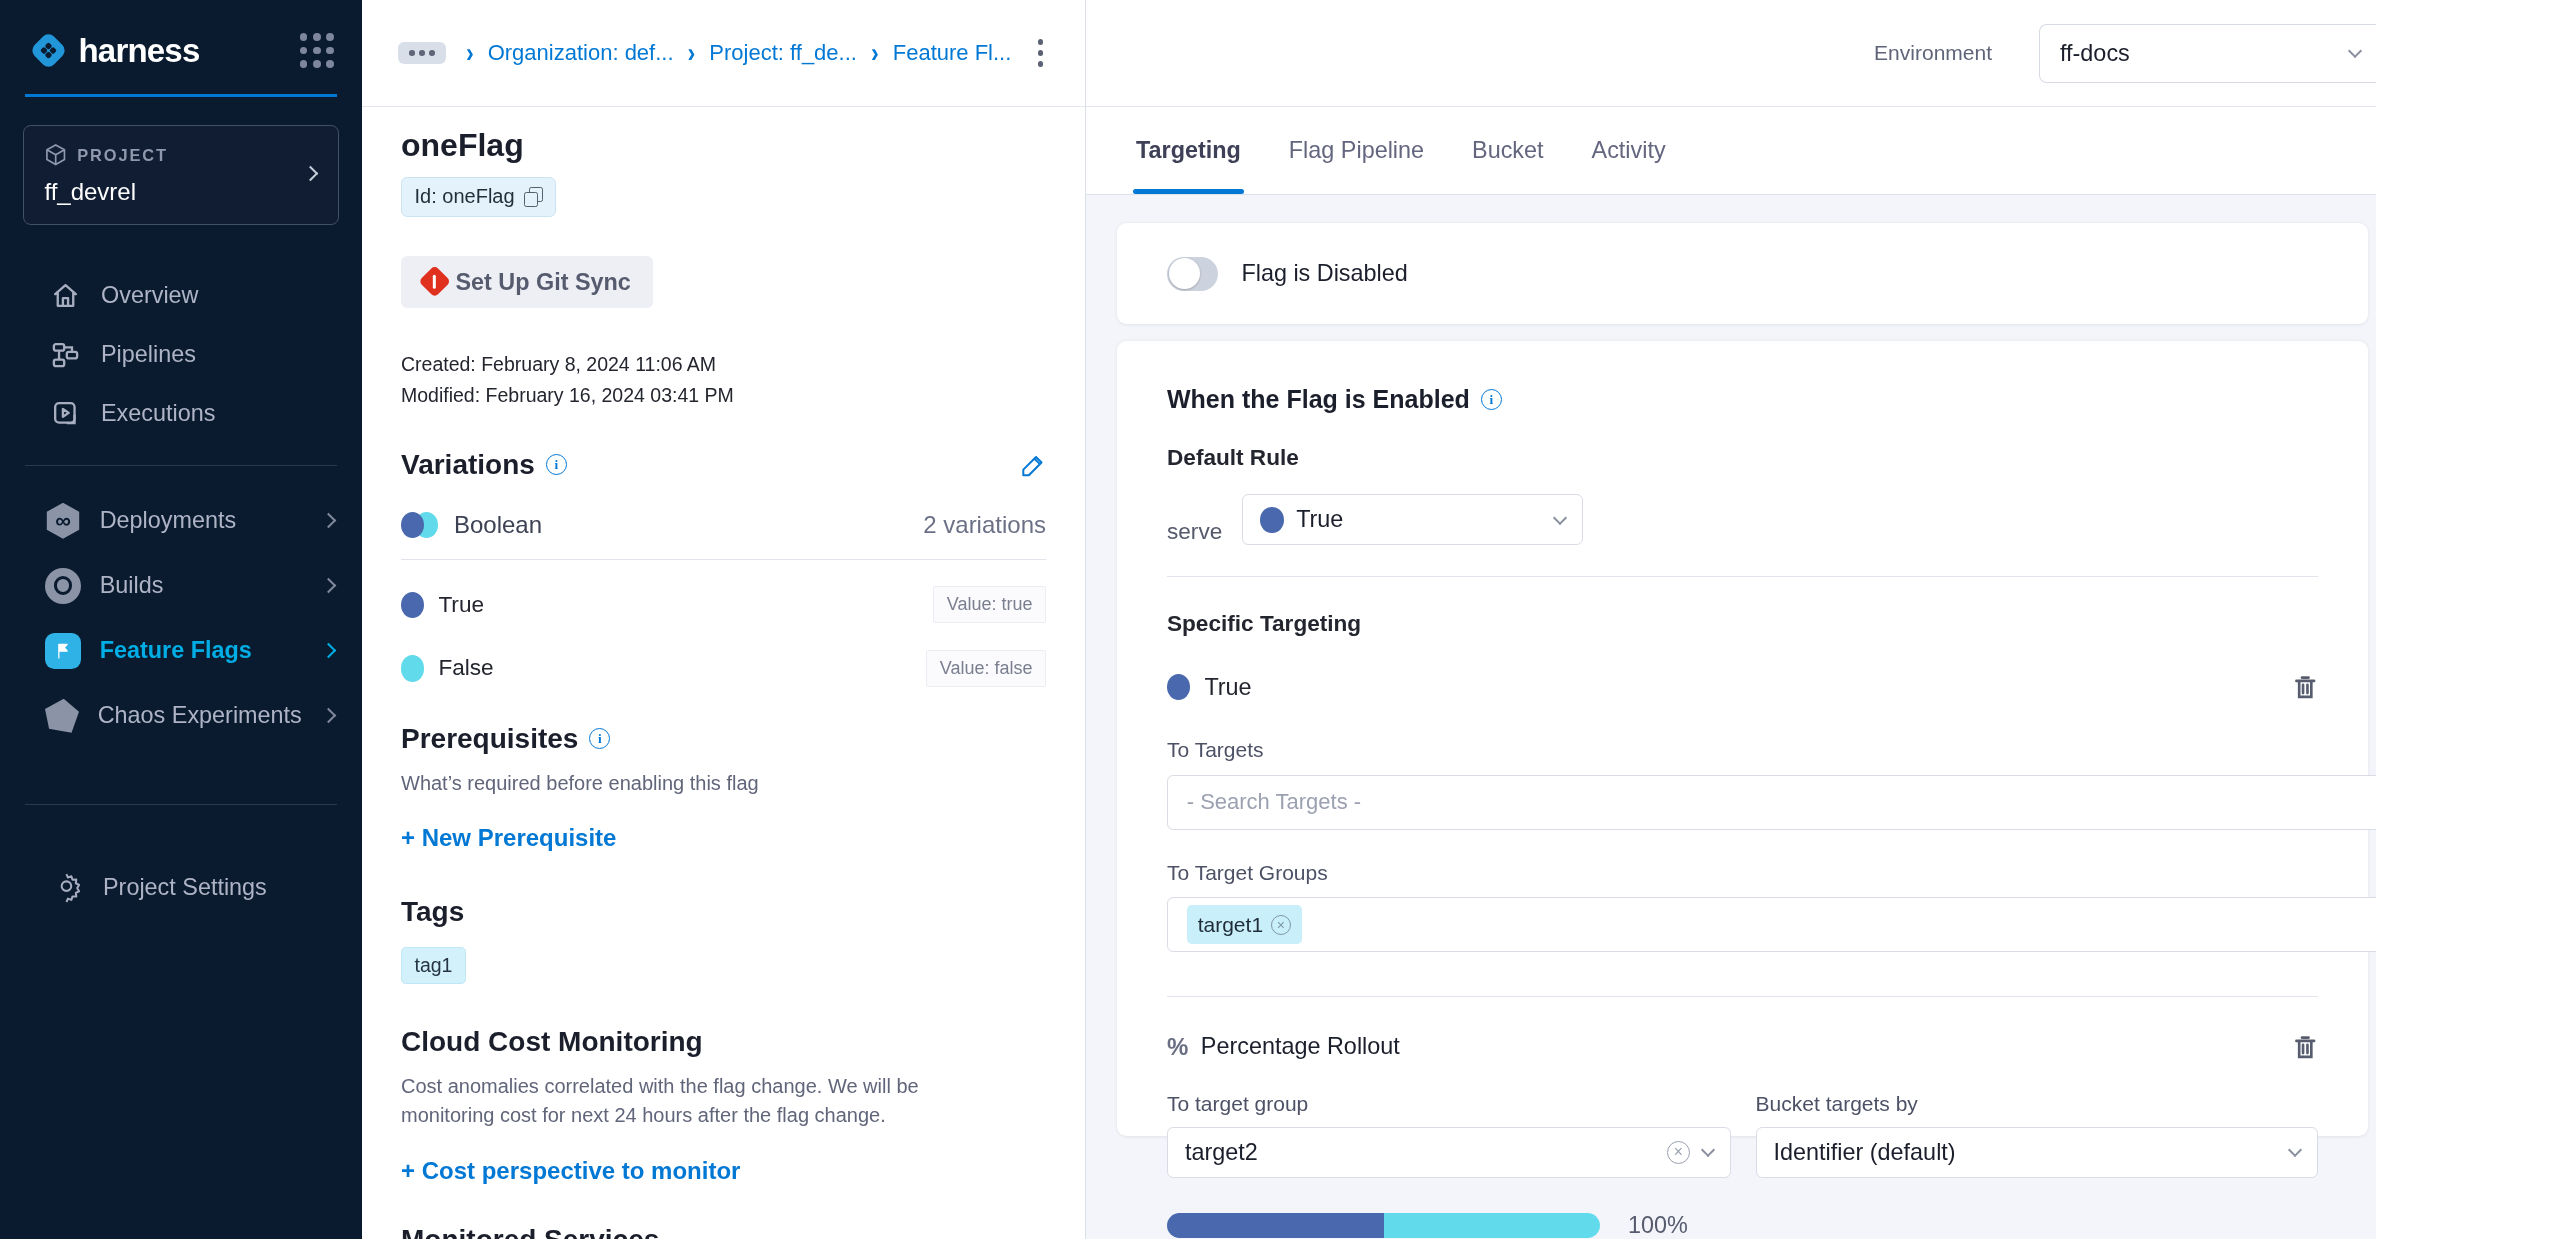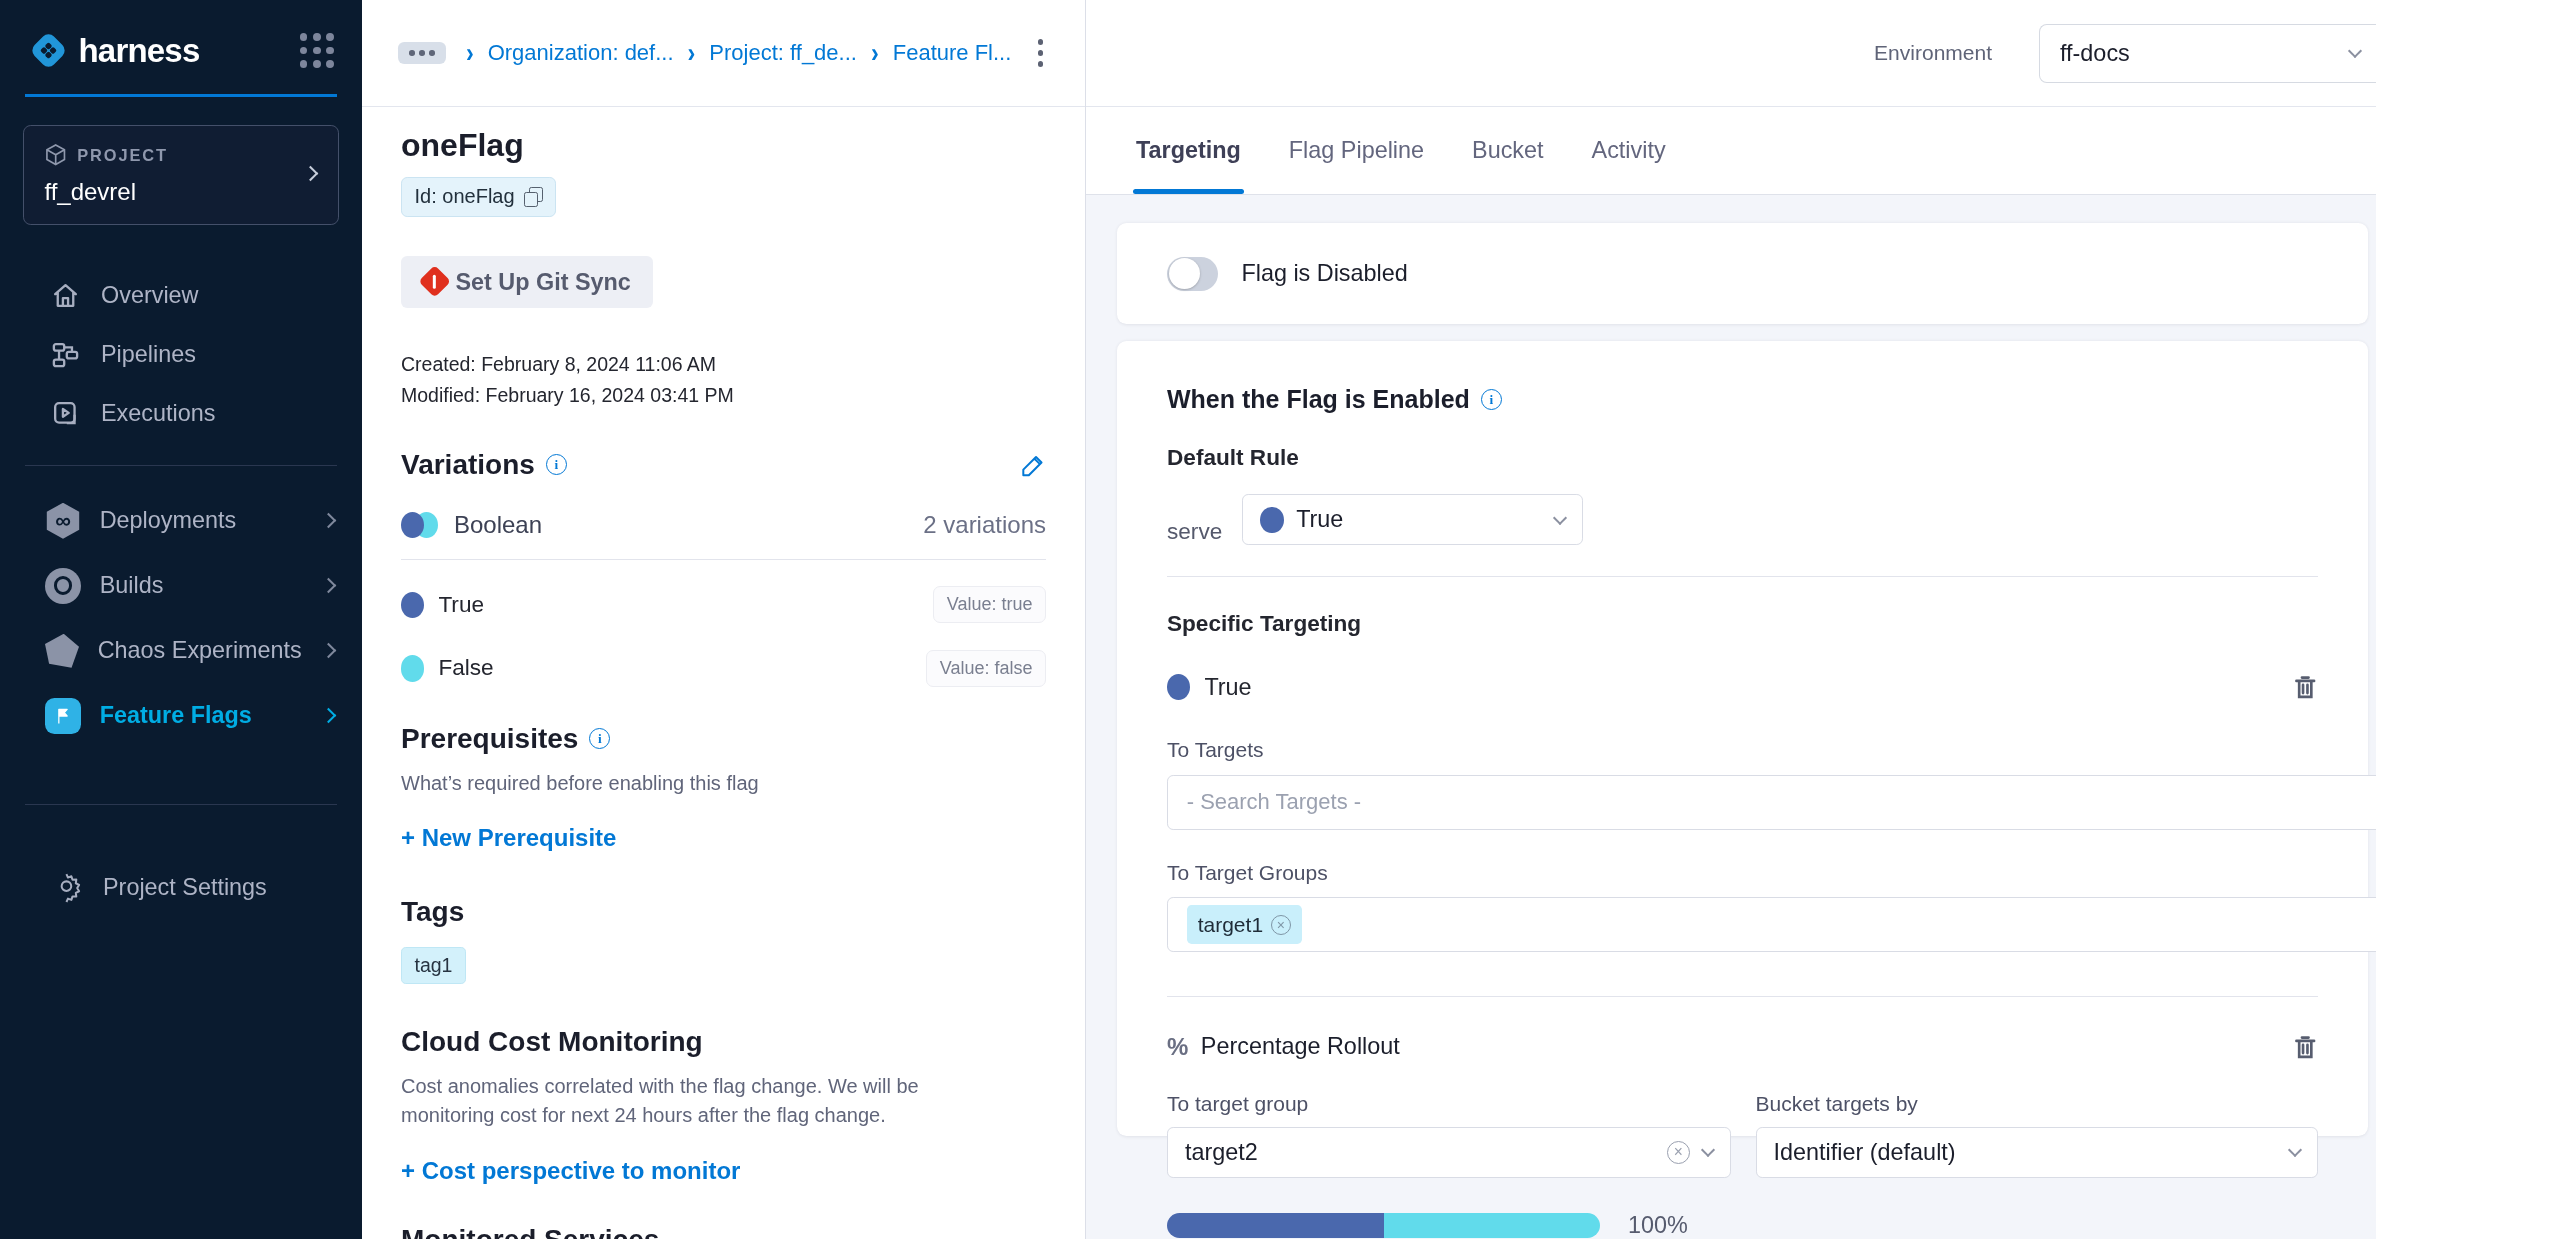--- a/index.html
+++ b/index.html
@@ -68,21 +68,21 @@
   .info-ic { width:21px; height:21px; border:1.9px solid #0278d5; border-radius:50%; color:#0278d5; font-size:13.3px; font-weight:700; display:inline-flex; align-items:center; justify-content:center; font-family:"Liberation Serif", serif; }
   .spacer { flex:1; }
   .row { display:flex; align-items:center; }
   .bool-row { margin-top:30px; padding-bottom:20px; border-bottom:0.8px solid #e2e4ec; }
   .dot { width:23.4px; height:26.5px; border-radius:50%; }
   .bool-row .dot2 { margin-left:-9.4px; }
   .bool-label { font-size:24px; color:#3c4154; margin-left:15.6px; }
   .count-label { font-size:24px; color:#6b7086; }
   .var-row { margin-top:26.5px; }
   .var-name { font-size:22.6px; color:#24262f; margin-left:14px; }
-  .value-badge { background:#fbfbfd; border:0.8px solid #ecedf2; border-radius:7px; padding:7px 12.5px; font-size:18px; color:#7a7f90; }
+  .value-badge { background:#fbfbfd; border:0.8px solid #ecedf2; border-radius:2px; padding:7px 12.5px; font-size:18px; color:#7a7f90; }
   .sec-desc { font-size:20px; color:#60657a; margin-top:14px; line-height:1.45; }
   .link-action { display:inline-block; font-size:24px; font-weight:700; color:#0278d5; margin-top:26.5px; cursor:pointer; }
   .tag-chip { display:inline-block; margin-top:18.7px; background:#d3f1fb; border:0.8px solid #bfe7f5; border-radius:4.7px; padding:6.2px 12.5px; font-size:19.5px; color:#273442; cursor:pointer; }
   .pencil { cursor:pointer; }
 
   
   .right-panel { flex:1; display:flex; flex-direction:column; min-width:0; background:#fff; }
   .env-bar { height:107px; min-height:107px; border-bottom:0.8px solid #e3e6ee; display:flex; align-items:center; justify-content:flex-end;gap:27px; }
   .env-label { font-size:21px; color:#5f6478; margin-right:20px; }
   .env-select { width:337px; height:59px; border:0.8px solid #d6dae2; border-radius:7.8px 0 0 7.8px; border-right:none; display:flex; align-items:center; padding:0 15.6px 0 20px; font-size:23.4px; color:#1b1e2b; cursor:pointer; }
@@ -206,32 +206,32 @@
     <div class="module-item">
       <span class="hexagon">∞</span>
       <span class="label">Deployments</span>
       <span class="chev"></span>
     </div>
     <div class="module-item">
       <span class="circle-ic"></span>
       <span class="label">Builds</span>
       <span class="chev"></span>
     </div>
-    <div class="module-item">
-      <span class="chaos-ic"></span>
-      <span class="label">Chaos Experiments</span>
-      <span class="chev"></span>
-    </div>
     <div class="module-item active">
       <span class="ff-ic">
         <svg width="20" height="20" viewBox="0 0 24 24">
             <path d="M7 21 7 4 17 4 13.5 8 17 12 7 12" fill="#fff" stroke="#fff" stroke-width="1.5" stroke-linejoin="round"></path>
           </svg>
       </span>
       <span class="label">Feature Flags</span>
+      <span class="chev"></span>
+    </div>
+    <div class="module-item">
+      <span class="chaos-ic"></span>
+      <span class="label">Chaos Experiments</span>
       <span class="chev"></span>
     </div>
 
     <div class="side-div" style="margin-top:56px;"></div>
 
     <div class="nav-item settings-row">
       <svg width="33" height="33" viewBox="0 0 24 24">
           <path d="M12 8.2 A3.8 3.8 0 1 0 12 15.8 A3.8 3.8 0 1 0 12 8.2 M12 2.5 13.2 5.2 15.9 4.2 16.8 6.9 19.8 6.8 19.4 9.7 22 11 20.5 13.5 22 16 19.4 17.3 19.8 20.2 16.8 20.1 15.9 22.8 13.2 21.8 12 24.5" fill="none" stroke="#a7aec0" stroke-width="1.6" stroke-linejoin="round" transform="scale(0.92) translate(1,0)"></path>
         </svg>
       <span>Project Settings</span>

